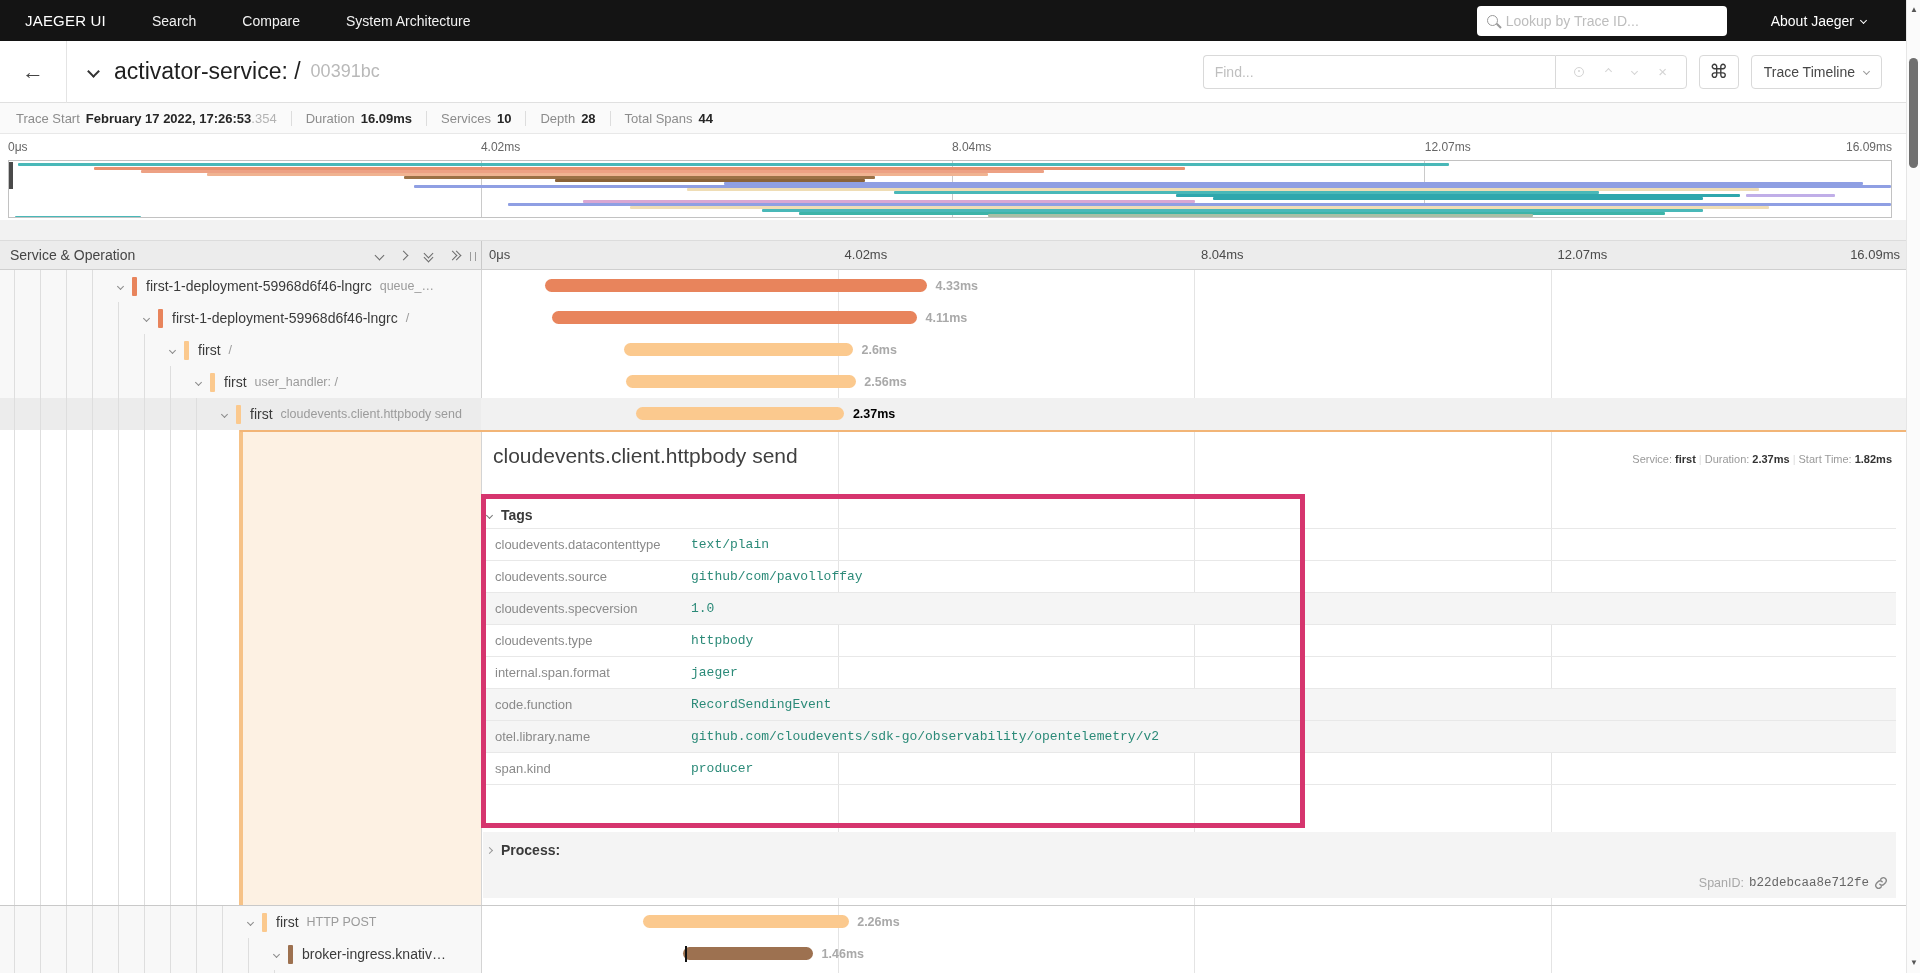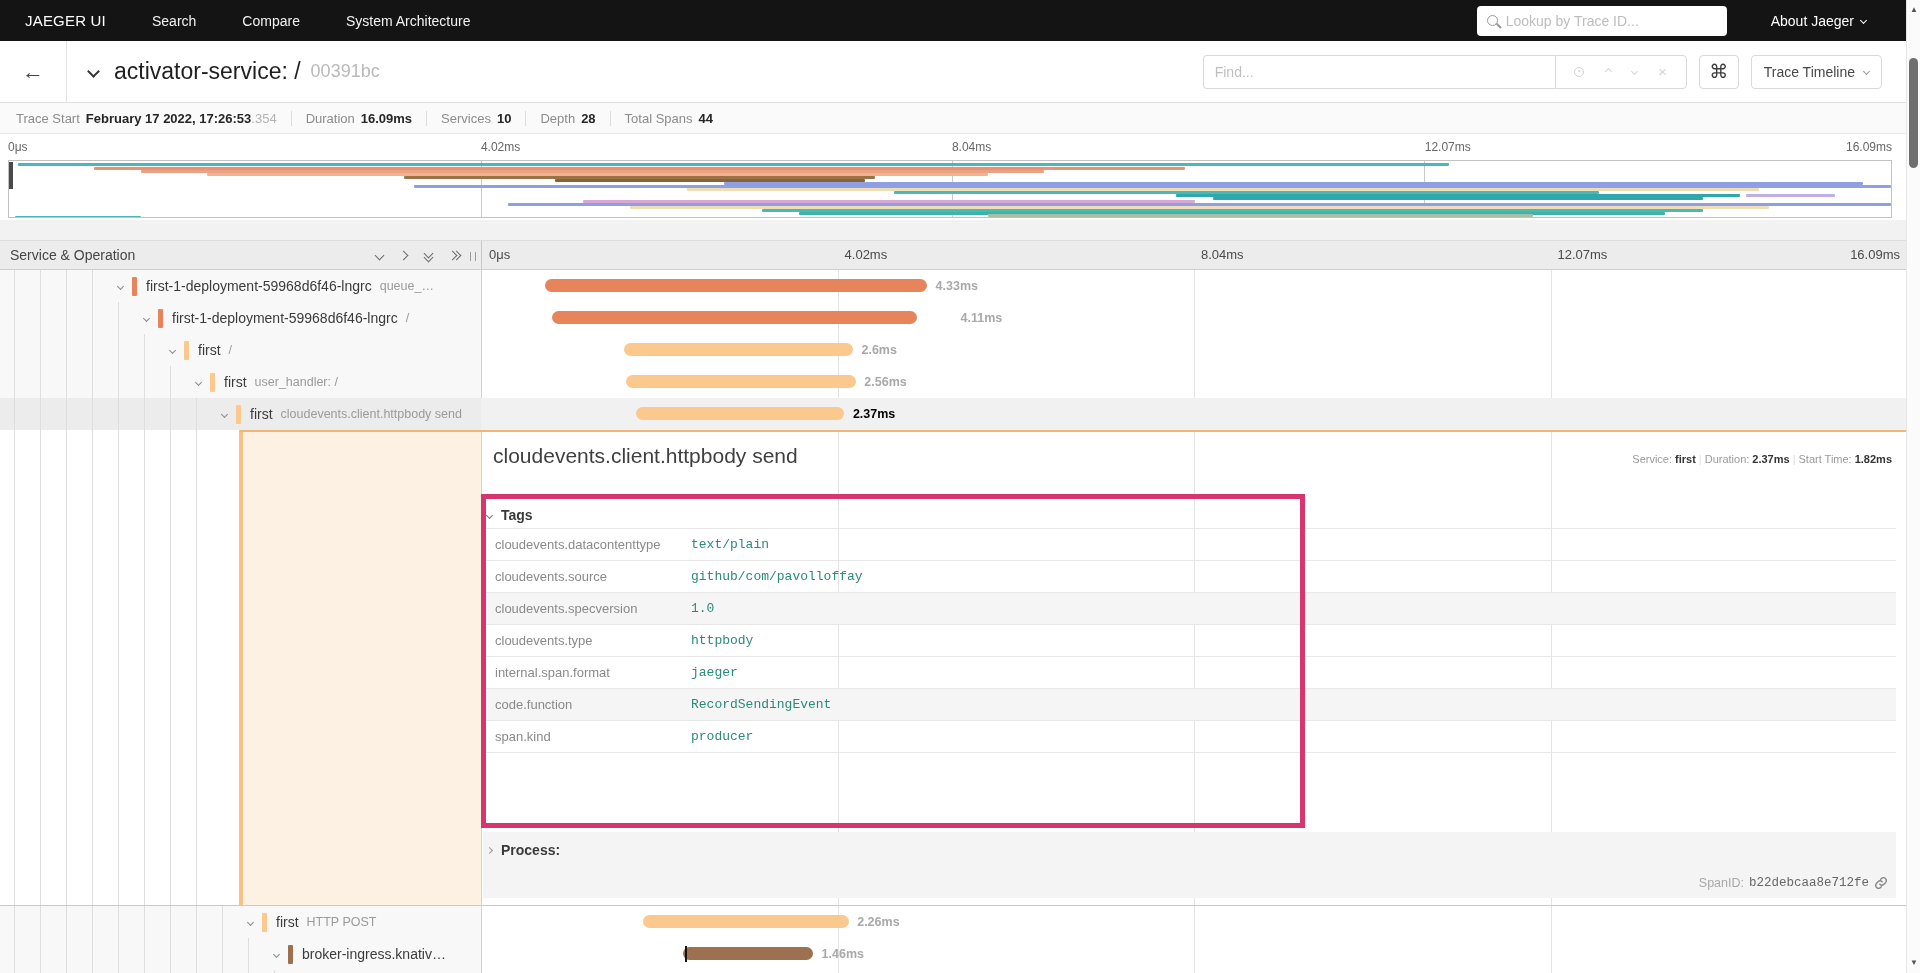--- a/index.html
+++ b/index.html
@@ -298,21 +298,21 @@
           <div class="guide" style="left: 14px;"></div>
           <div class="row-inner" style="padding-left: 144px;">
             <span class="chev down sm tree-chev"></span>
             <span class="chip" style="background: rgb(232, 132, 92);"></span>
             <span class="svc">first-1-deployment-59968d6f46-lngrc</span>
             <span class="op">/</span>
           </div>
         </div>
       <div class="bars">
           <div class="span-bar" style="left: 5%; width: 25.6%; background: rgb(232, 132, 92);"></div>
-          <span class="dur" style="left: 31.2%; margin-left: 35px;">4.11ms</span>
+          <span class="dur" style="left: 31.2%;">4.11ms</span>
         </div>
     </div>
     <div class="span-row">
       <div class="name-cell">
           <div class="guide" style="left: 144px;"></div>
           <div class="guide" style="left: 118px;"></div>
           <div class="guide" style="left: 92px;"></div>
           <div class="guide" style="left: 66px;"></div>
           <div class="guide" style="left: 40px;"></div>
           <div class="guide" style="left: 14px;"></div>
@@ -423,20 +423,24 @@
                 <span class="tag-val">httpbody</span>
               </div>
             <div class="tag-row">
                 <span class="tag-key">internal.span.format</span>
                 <span class="tag-val">jaeger</span>
               </div>
             <div class="tag-row alt">
                 <span class="tag-key">code.function</span>
                 <span class="tag-val">RecordSendingEvent</span>
               </div>
+            <div class="tag-row alt">
+                <span class="tag-key">otel.library.name</span>
+                <span class="tag-val">github.com/cloudevents/sdk-go/observability/opentelemetry/v2</span>
+              </div>
             <div class="tag-row">
                 <span class="tag-key">span.kind</span>
                 <span class="tag-val">producer</span>
               </div>
           </div>
         </div>
         <div class="dp-footer">
           <div class="proc-header">
             <span class="chev right sm"></span>
             <span>Process:</span>

